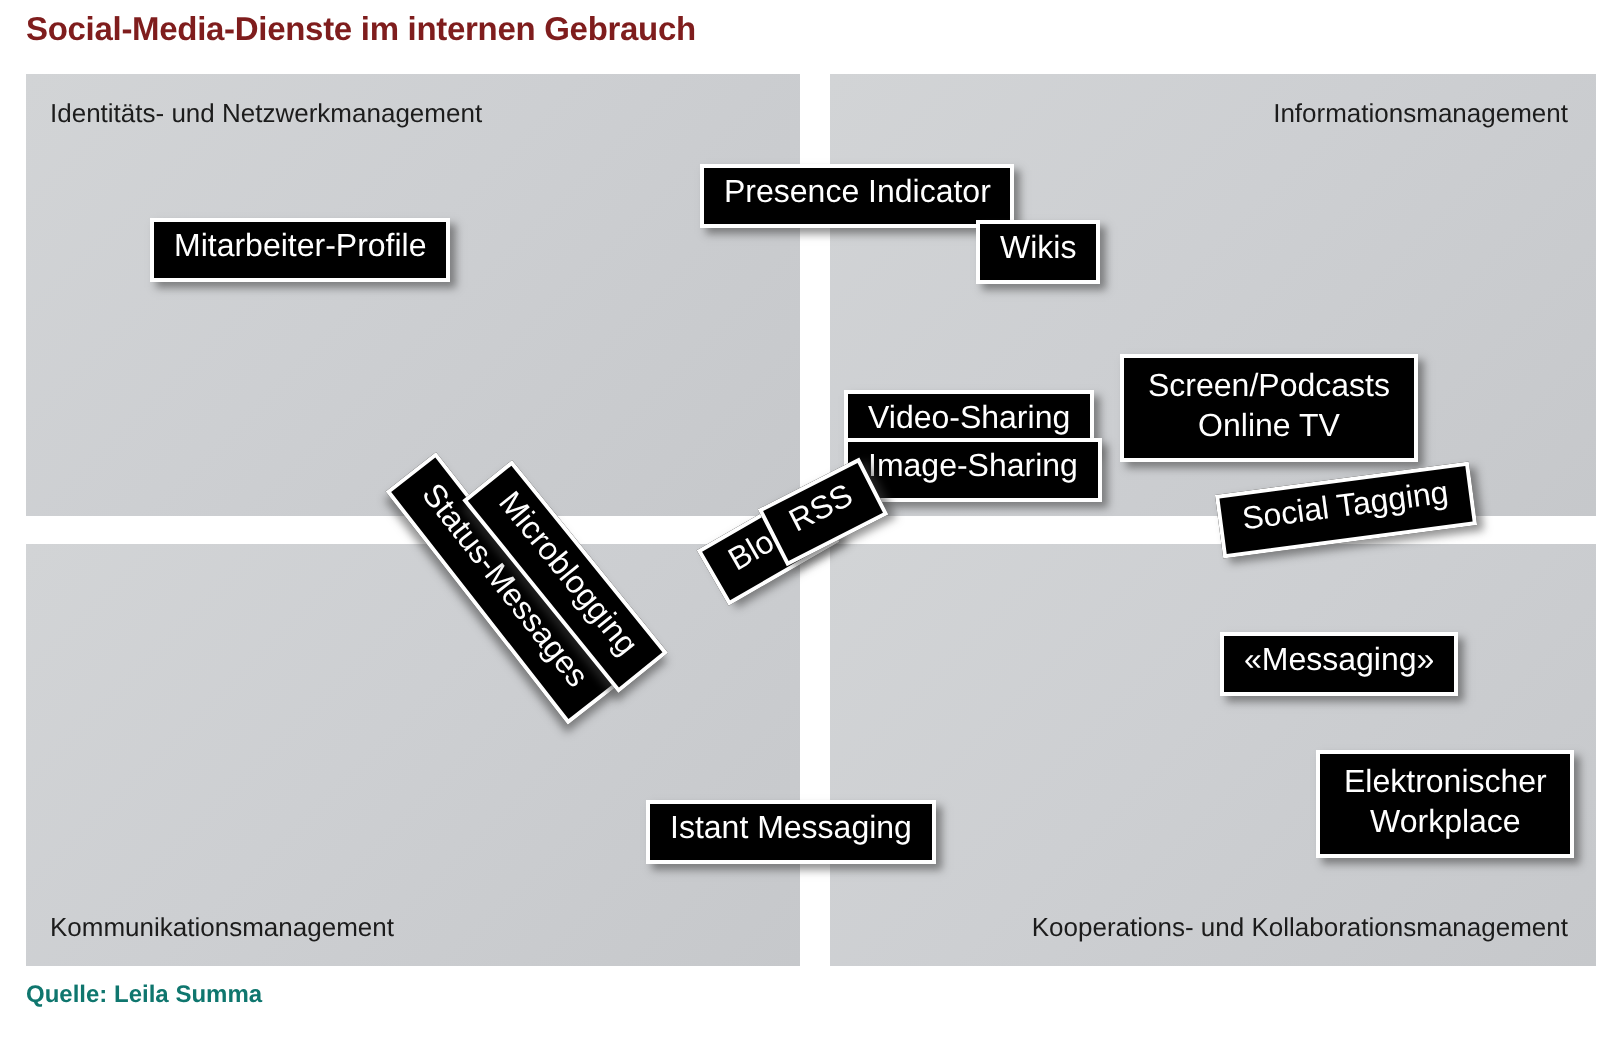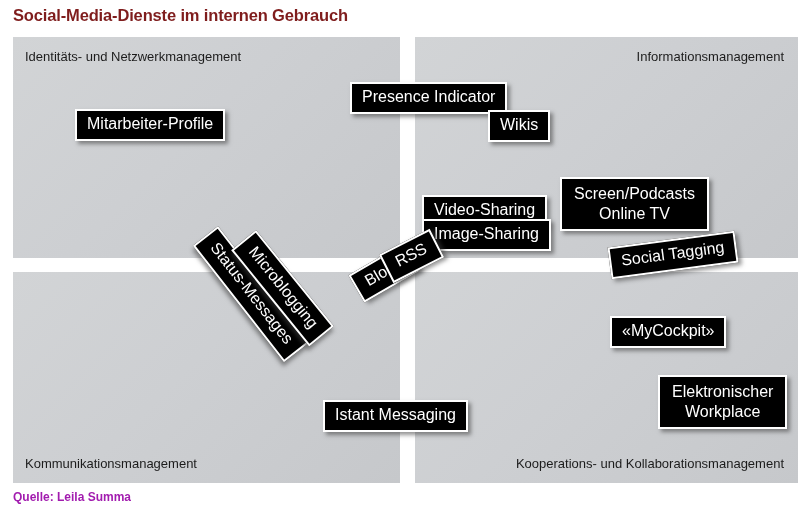--- a/index.html
+++ b/index.html
@@ -97,21 +97,21 @@
   #tag-mycockpit           { left: 597px; top: 279px; }
   #tag-elektronischer-wp   { left: 597px; top: 338px; margin-left: 48px; }
 
   
   #source-note {
     position: absolute;
     left: 13px;
     top: 490px;
     font-size: 12px;
     font-weight: bold;
-    color: #a21caf;
+    color: #0f766e;
     white-space: nowrap;
   }
 </style>
 </head>
 <body>
 
 <div id="page">
 
   <div id="chart-title">Social-Media-Dienste im internen Gebrauch</div>
 
@@ -147,21 +147,21 @@
 
     <div class="tag" id="tag-social-tagging">Social Tagging</div>
 
     <div class="tag" id="tag-rss">RSS</div>
     <div class="tag" id="tag-blogs">Blogs</div>
     <div class="tag" id="tag-microblogging">Microblogging</div>
     <div class="tag" id="tag-status-messages">Status-Messages</div>
 
     <div class="tag" id="tag-istant-messaging">Istant Messaging</div>
 
-    <div class="tag" id="tag-mycockpit">«MyCockpit»</div>
+    <div class="tag" id="tag-mycockpit">«Messaging»</div>
 
     <div class="tag two-line" id="tag-elektronischer-wp">
       <span>Elektronischer</span><br>
       <span>Workplace</span>
     </div>
 
   </div>
 
   <div id="source-note">Quelle: Leila Summa</div>
 

